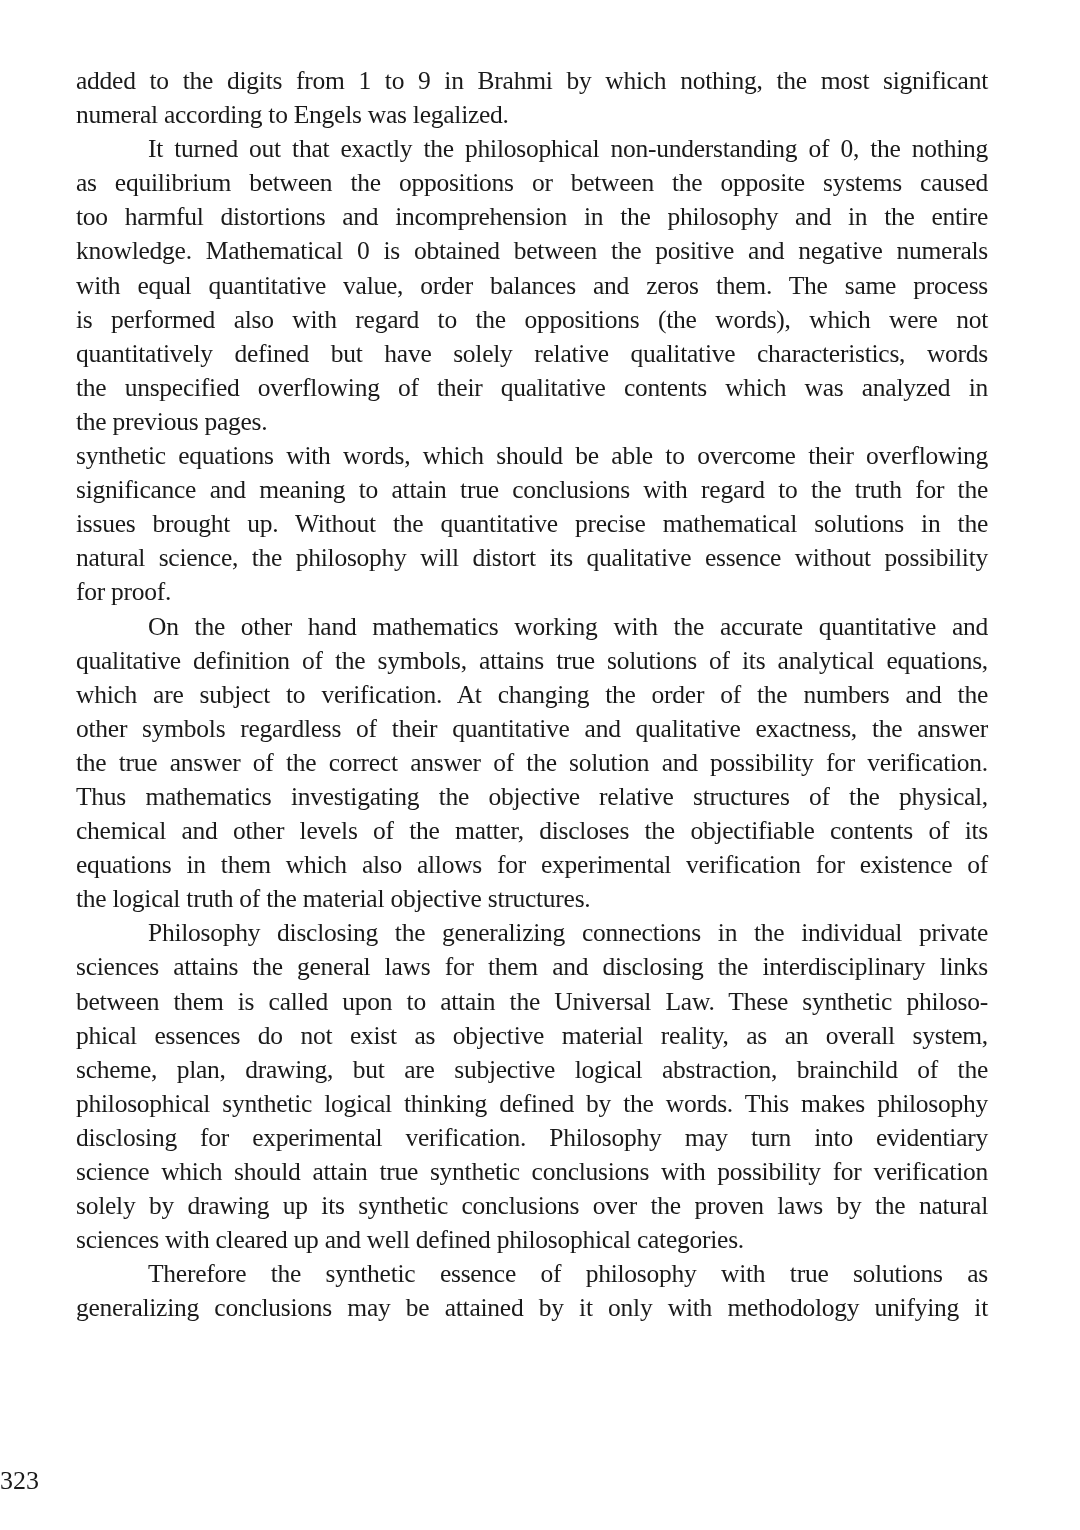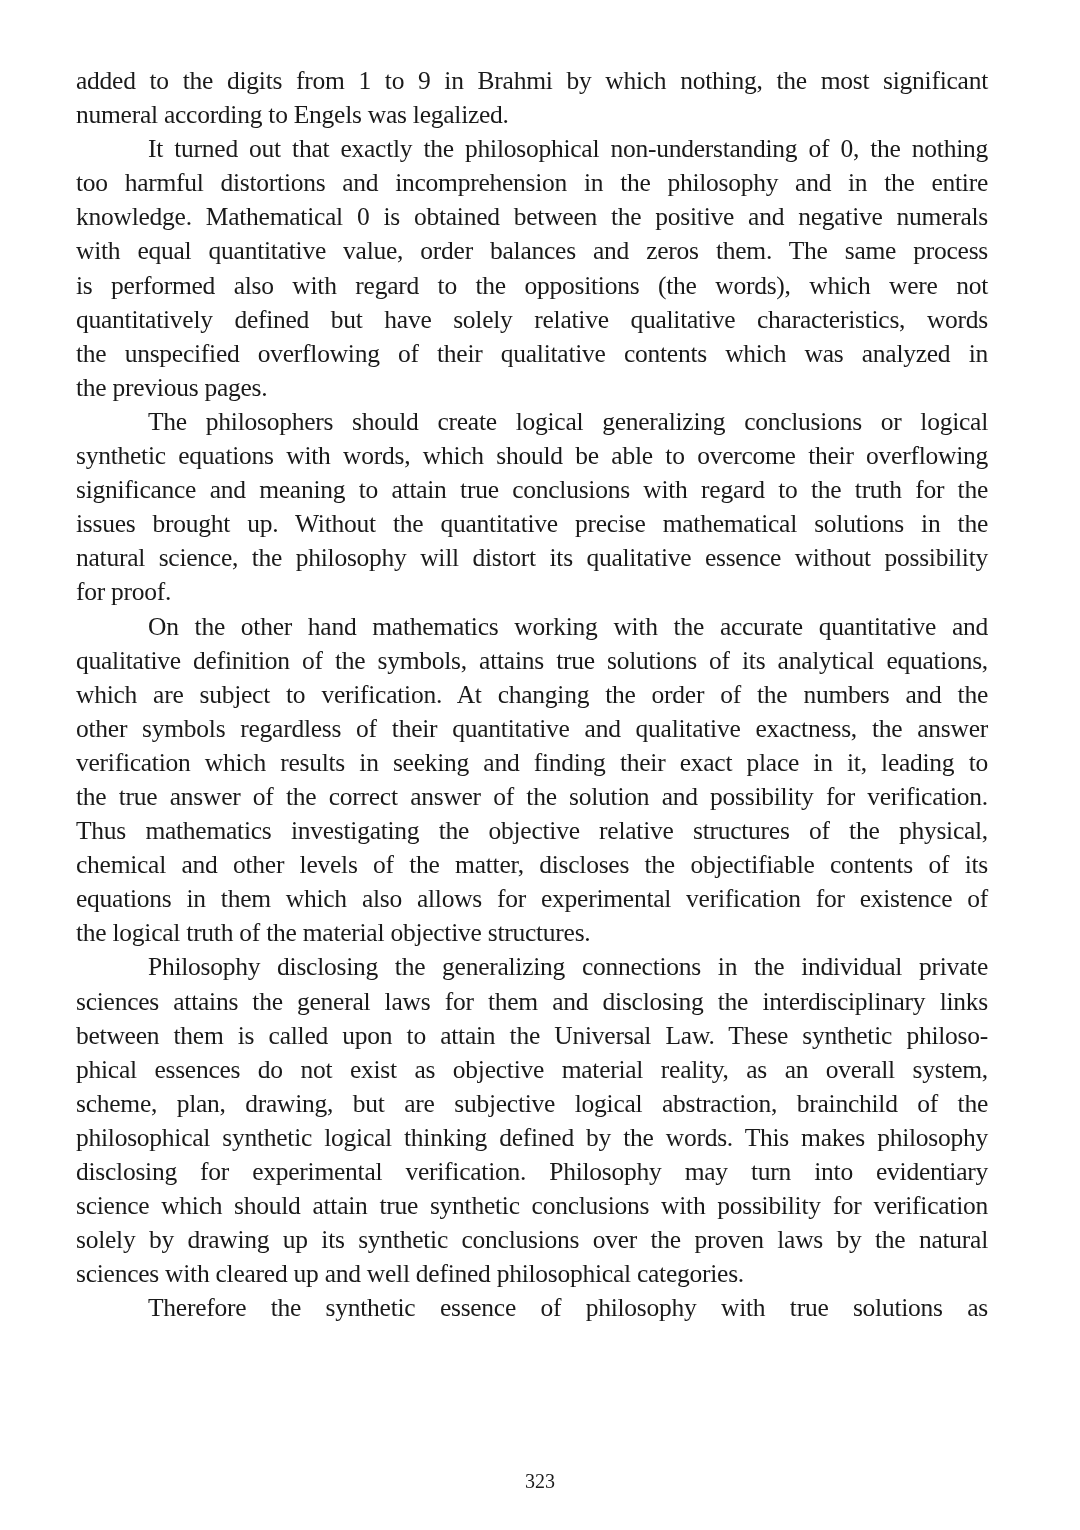--- a/index.html
+++ b/index.html
@@ -43,64 +43,63 @@
       text-align-last: left;
     }
     .line.first {
       text-indent: 72px;
     }
     .page-number {
       position: absolute;
       left: 0;
       width: 1080px;
       top: 1466px;
-      text-align: center;
-      font-size: 20px;
+      text-align: left;
+      font-size: 26px;
       line-height: 30px;
       font-family: "Liberation Serif", "DejaVu Serif", serif;
       color: #1a1a1a;
     }
   </style>
 </head>
 <body>
 
 <div class="page">
   <div class="text-block">
 
     <div>
       <span class="line">added to the digits from 1 to 9 in Brahmi by which nothing, the most significant</span>
       <span class="line last">numeral according to Engels was legalized.</span>
     </div>
 
     <div>
       <span class="line first">It turned out that exactly the philosophical non-understanding of 0, the nothing</span>
+      <span class="line">as equilibrium between the oppositions or between the opposite systems caused</span>
       <span class="line">too harmful distortions and incomprehension in the philosophy and in the entire</span>
       <span class="line">knowledge. Mathematical 0 is obtained between the positive and negative numerals</span>
       <span class="line">with equal quantitative value, order balances and zeros them. The same process</span>
       <span class="line">is performed also with regard to the oppositions (the words), which were not</span>
       <span class="line">quantitatively defined but have solely relative qualitative characteristics, words</span>
       <span class="line">the unspecified overflowing of their qualitative contents which was analyzed in</span>
       <span class="line last">the previous pages.</span>
     </div>
 
     <div>
-      <span class="line first">The philosophers should create logical generalizing conclusions or logical</span>
       <span class="line">synthetic equations with words, which should be able to overcome their overflowing</span>
       <span class="line">significance and meaning to attain true conclusions with regard to the truth for the</span>
       <span class="line">issues brought up. Without the quantitative precise mathematical solutions in the</span>
       <span class="line">natural science, the philosophy will distort its qualitative essence without possibility</span>
       <span class="line last">for proof.</span>
     </div>
 
     <div>
       <span class="line first">On the other hand mathematics working with the accurate quantitative and</span>
       <span class="line">qualitative definition of the symbols, attains true solutions of its analytical equations,</span>
       <span class="line">which are subject to verification. At changing the order of the numbers and the</span>
       <span class="line">other symbols regardless of their quantitative and qualitative exactness, the answer</span>
-      <span class="line">verification which results in seeking and finding their exact place in it, leading to</span>
       <span class="line">the true answer of the correct answer of the solution and possibility for verification.</span>
       <span class="line">Thus mathematics investigating the objective relative structures of the physical,</span>
       <span class="line">chemical and other levels of the matter, discloses the objectifiable contents of its</span>
       <span class="line">equations in them which also allows for experimental verification for existence of</span>
       <span class="line last">the logical truth of the material objective structures.</span>
     </div>
 
     <div>
       <span class="line first">Philosophy disclosing the generalizing connections in the individual private</span>
       <span class="line">sciences attains the general laws for them and disclosing the interdisciplinary links</span>
@@ -109,18 +108,19 @@
       <span class="line">scheme, plan, drawing, but are subjective logical abstraction, brainchild of the</span>
       <span class="line">philosophical synthetic logical thinking defined by the words. This makes philosophy</span>
       <span class="line">disclosing for experimental verification. Philosophy may turn into evidentiary</span>
       <span class="line">science which should attain true synthetic conclusions with possibility for verification</span>
       <span class="line">solely by drawing up its synthetic conclusions over the proven laws by the natural</span>
       <span class="line last">sciences with cleared up and well defined philosophical categories.</span>
     </div>
 
     <div>
       <span class="line first">Therefore the synthetic essence of philosophy with true solutions as</span>
+      <span class="line">generalizing conclusions may be attained by it only with methodology unifying it</span>
     </div>
 
   </div>
 
   <div class="page-number">323</div>
 </div>
 
 </body></html>

